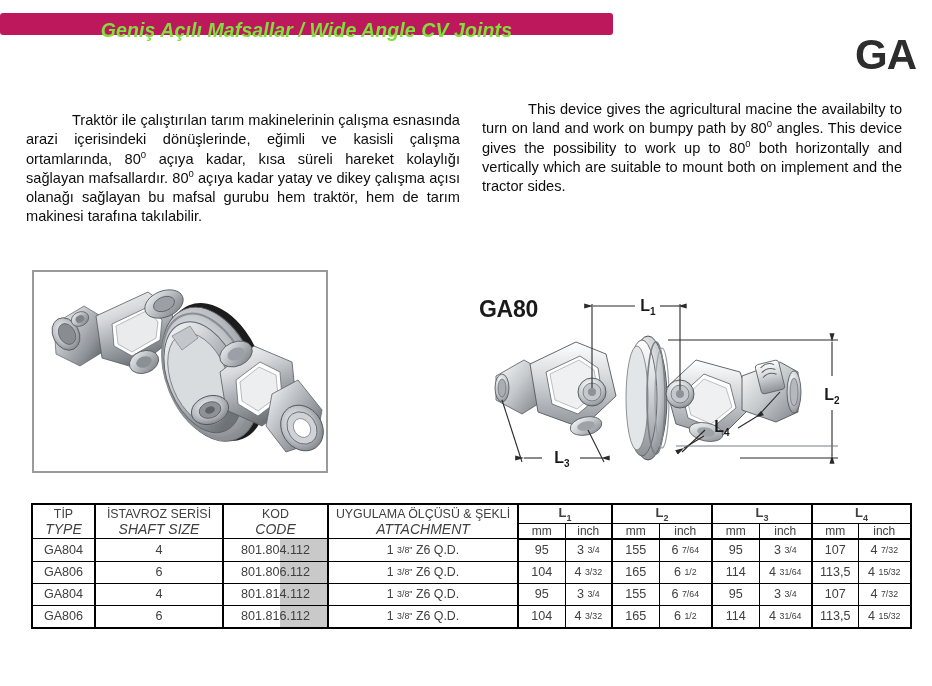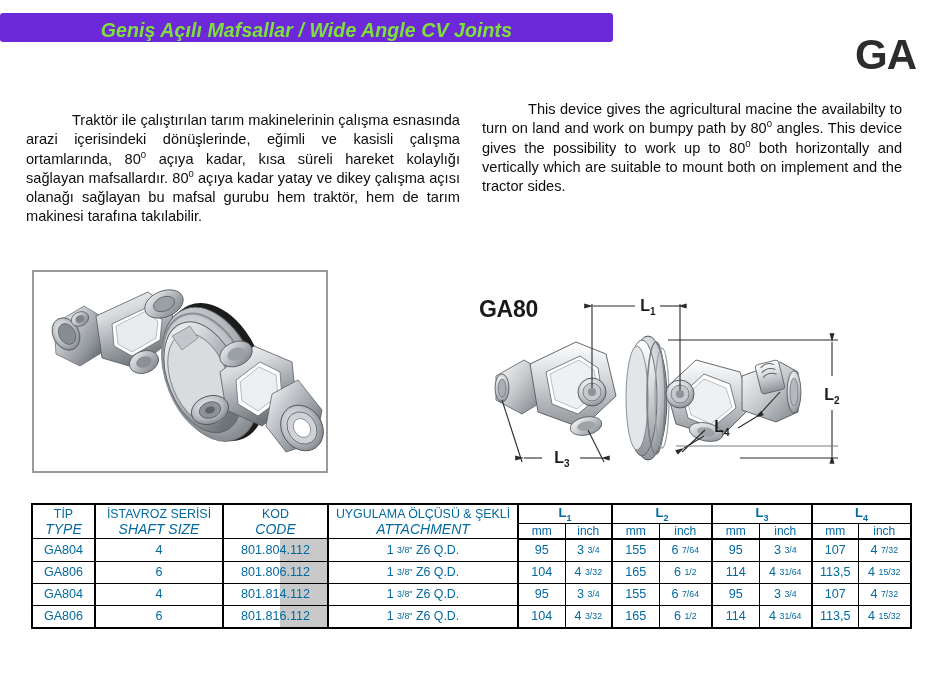--- a/index.html
+++ b/index.html
@@ -15,22 +15,22 @@
     position: relative;
     overflow: hidden;
   }
 
   
   #header-bar {
     position: absolute;
     left: 0;
     top: 13px;
     width: 613px;
-    height: 29px;
-    background: #6d28d9;
+    height: 22px;
+    background: #be185d;
     border-radius: 3px;
   }
   #header-title {
     position: absolute;
     left: 0;
     top: 0;
     width: 613px;
     height: 34px;
     line-height: 34px;
     text-align: center;
@@ -105,21 +105,21 @@
 
   
   #spec-table {
     position: absolute;
     left: 31px;
     top: 503px;
     width: 871px;
     border-collapse: collapse;
     table-layout: fixed;
     font-size: 12.6px;
-    color: #0369a1;
+    color: #404040;
     background: #ffffff;
   }
   #spec-table th,
   #spec-table td {
     border: 1px solid #000000;
     padding: 0;
     text-align: center;
     vertical-align: middle;
     background: #ffffff;
   }

